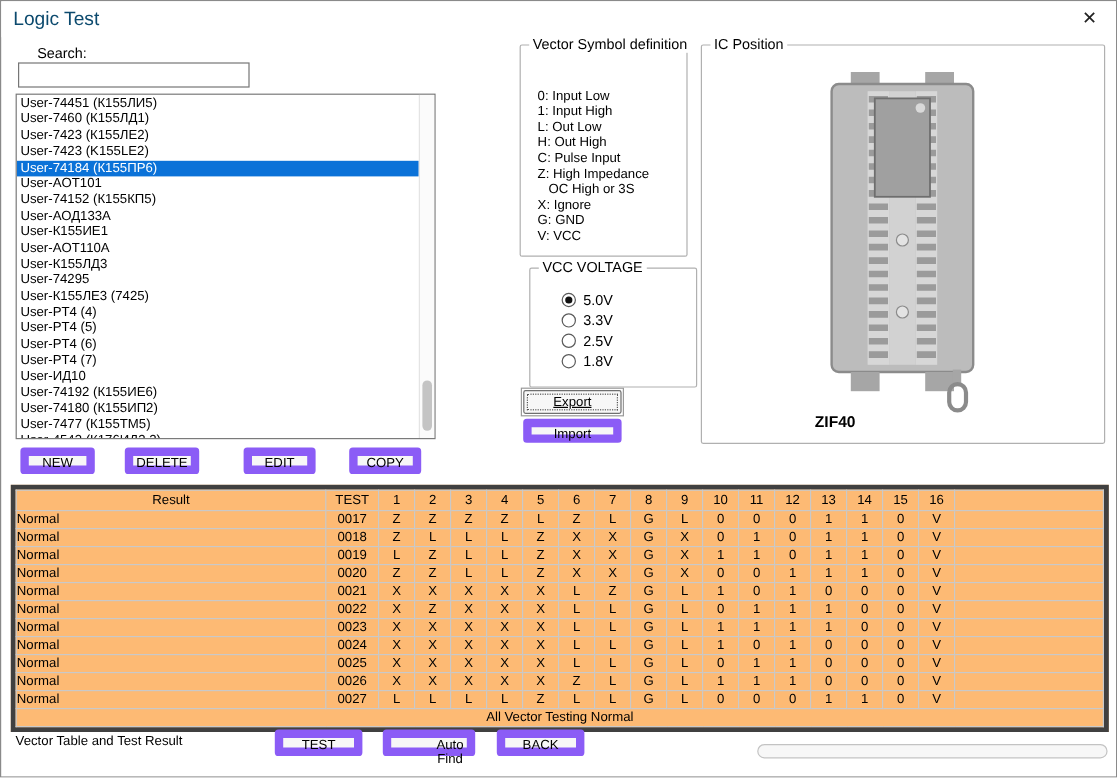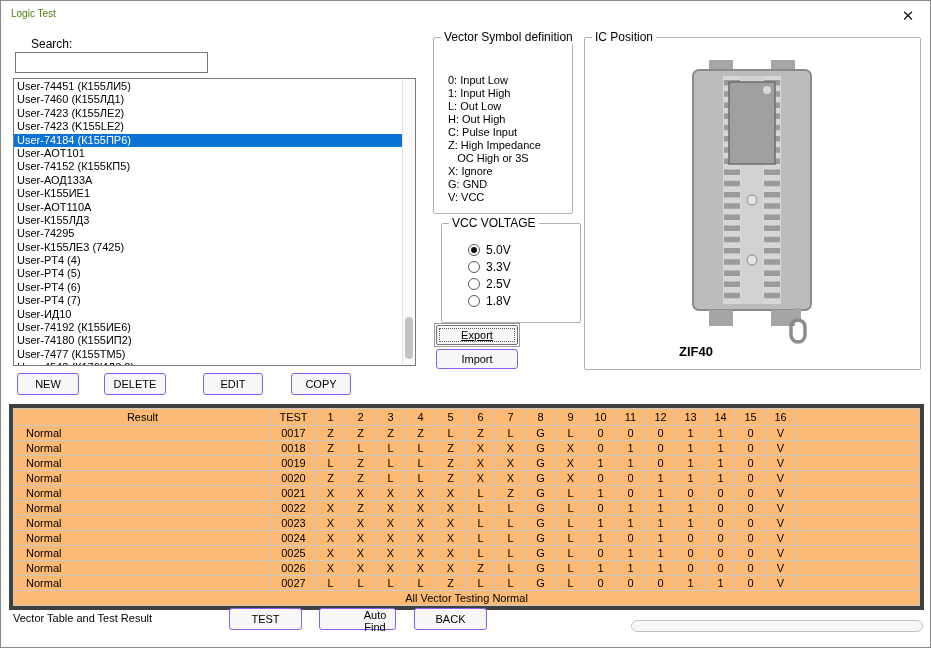--- a/index.html
+++ b/index.html
@@ -6,44 +6,44 @@
   html,body { width:931px; height:648px; }
   body { font-family:"Liberation Sans", sans-serif; background:#e8e8e8; }
 
   .window {
     position:relative; width:931px; height:648px;
     background:#ffffff; border:1px solid #8a8a8a; overflow:hidden;
   }
 
   
   .titlebar { position:absolute; left:0; top:0; right:0; height:30px; background:#ffffff; }
-  .title { position:absolute; left:10px; top:7px; font-size:10px; color:#4d7c0f; }
+  .title { position:absolute; left:10px; top:7px; font-size:16px; color:#0c4a6e; }
   .close { position:absolute; right:10px; top:4px; width:24px; height:22px;
            font-size:15px; line-height:22px; text-align:center; cursor:pointer; color:#222; }
 
   
   .search-label { position:absolute; left:30px; top:36px; font-size:12px; }
   .search-input { position:absolute; left:14px; top:51px; width:193px; height:21px;
                   border:1px solid #767676; font-size:12px; padding:0 4px;
                   font-family:"Liberation Sans", sans-serif; background:#fff; }
 
   
-  .listbox { position:absolute; left:12px; top:77px; width:403px; height:288px;
+  .listbox { position:absolute; left:12px; top:77px; width:350px; height:288px;
              border:1px solid #7a7a7a; background:#fff; overflow:hidden; }
   .list-inner { position:absolute; left:0; top:1px; right:13px; }
   .list-item { height:13.4px; line-height:13.4px; font-size:11px; padding-left:3px;
                white-space:nowrap; overflow:hidden; color:#000; cursor:default; }
   .list-item.selected { background:var(--selection,#0b72d8); color:#fff; }
   .list-scrollbar { position:absolute; right:0; top:0; bottom:0; width:13px;
                     background:#fbfbfb; border-left:1px solid #e4e4e4; }
   .list-thumb { position:absolute; left:2px; width:8px; top:238px; height:42px;
                 background:#c4c4c4; border-radius:4px; }
 
   
-  .btn { position:absolute; background:#f7f7f7; border:1px solid #8b5cf6; border-radius:3px;
+  .btn { position:absolute; background:#f7f7f7; border:7px solid #8b5cf6; border-radius:3px;
          font-size:11px; font-family:"Liberation Sans", sans-serif; color:#000; cursor:pointer; }
 
   .btn-new    { left:16px;  top:372px; width:62px; height:22px; }
   .btn-delete { left:103px; top:372px; width:62px; height:22px; }
   .btn-edit   { left:202px; top:372px; width:60px; height:22px; }
   .btn-copy   { left:290px; top:372px; width:60px; height:22px; }
 
   
   .groupbox { position:absolute; border:1px solid #b0b0b0; border-radius:2px; background:#fff; }
   .groupbox > .legend { position:absolute; top:-8px; left:7px; background:#fff;
@@ -76,21 +76,21 @@
                font-size:13px; font-weight:bold; }
 
   
   .table-wrap { position:absolute; left:8px; top:403px; width:915px; background:#fdba74;
                 border:4px solid #404040; }
   .table-wrap table { width:100%; border-collapse:collapse; table-layout:fixed; font-size:11px; }
   .table-wrap th, .table-wrap td { border:1px solid #c9c9c9; font-weight:normal; text-align:center;
                 padding:0; height:14px; line-height:14px; overflow:hidden; white-space:nowrap; }
   .table-wrap thead th { height:16px; line-height:16px; }
   .c-result { width:258px; text-align:left; padding-left:4px; }
-  td.c-result { text-align:left; padding-left:12px; }
+  td.c-result { text-align:left; padding-left:0; }
   .c-line { width:44px; }
   .c-pin { width:30px; }
   .c-fill { border-top:none; border-bottom:none; border-right:none; }
   .c-summary { text-align:left; padding-left:4px; border-left:none; border-right:none; border-bottom:none; }
 
   
   .footer-label { position:absolute; left:12px; top:611px; font-size:11px; }
   .btn-test  { left:228px; top:607px; width:73px; height:22px; }
   .btn-auto  { left:318px; top:607px; width:77px; height:22px;padding-left:35px; }
   .btn-back  { left:413px; top:607px; width:73px; height:22px; }

